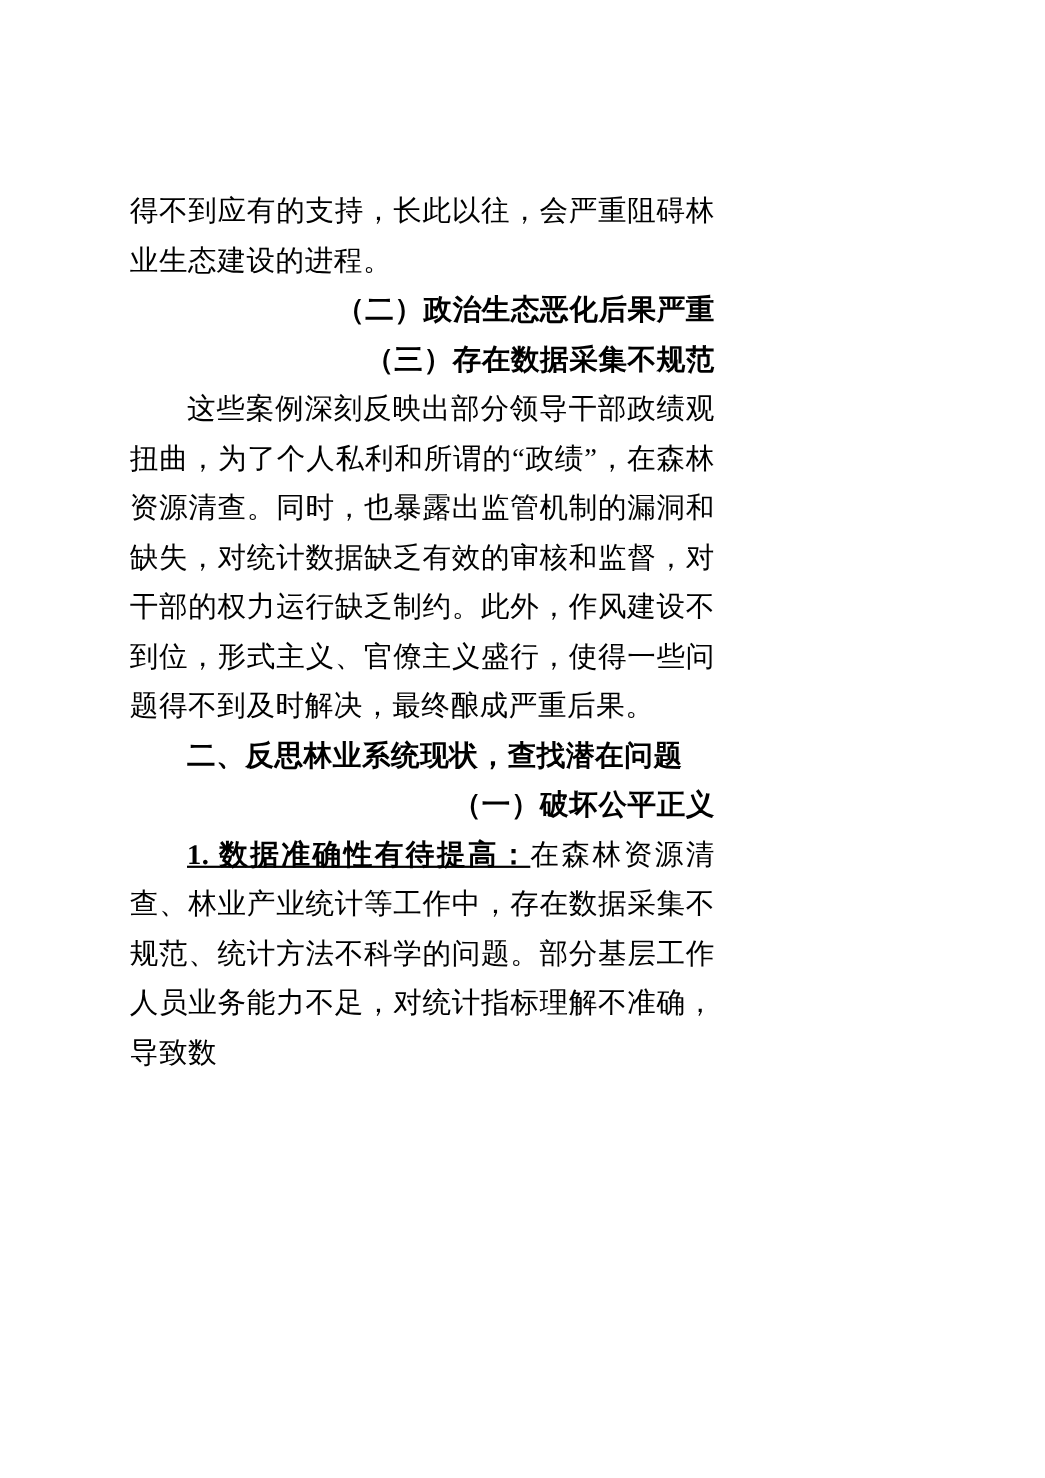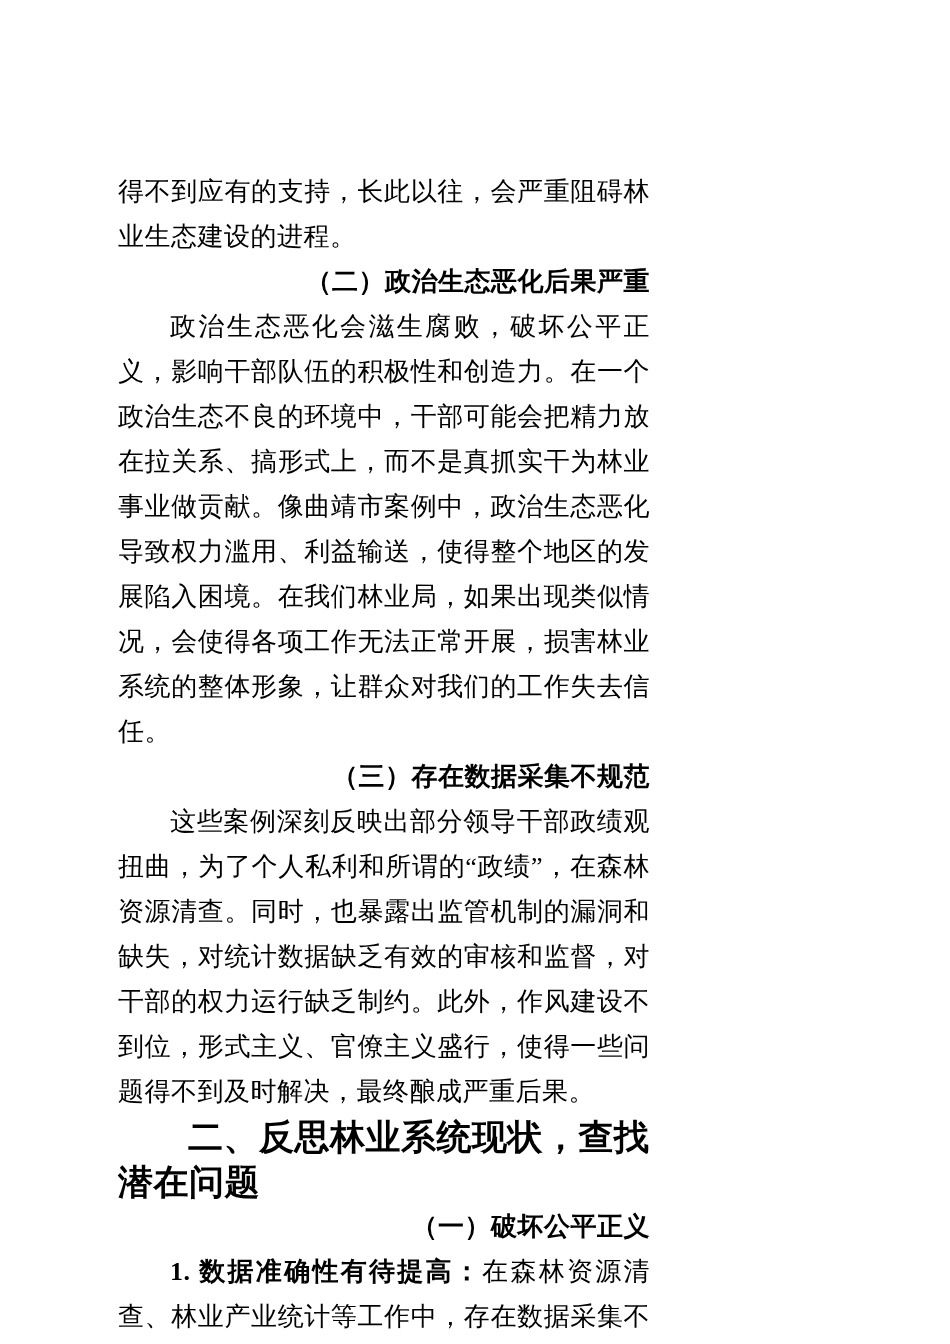--- a/index.html
+++ b/index.html
@@ -30,37 +30,37 @@
   .no-indent {
     text-indent: 0;
   }
   .heading-kai {
     font-weight: 700;
     text-align: right;
   }
   .heading-hei {
     font-family: "Liberation Sans", "DejaVu Sans", sans-serif;
     font-weight: 700;
-    font-size: 35px;
+    font-size: 26px;
     text-align: left;
   }
   .lead-bold {
     font-weight: 700;
+    text-decoration: underline;
   }
 </style>
 </head>
 <body>
 
 <div class="page">
 
   <p class="body-text no-indent">得不到应有的支持，长此以往，会严重阻碍林业生态建设的进程。</p>
 
   <p class="body-text heading-kai">（二）政治生态恶化后果严重</p>
 
-  <p class="body-text">政治生态恶化会滋生腐败，破坏公平正义，影响干部队伍的积极性和创造力。在一个政治生态不良的环境中，干部可能会把精力放在拉关系、搞形式上，而不是真抓实干为林业事业做贡献。像曲靖市案例中，政治生态恶化导致权力滥用、利益输送，使得整个地区的发展陷入困境。在我们林业局，如果出现类似情况，会使得各项工作无法正常开展，损害林业系统的整体形象，让群众对我们的工作失去信任。</p>
 
   <p class="body-text heading-kai">（三）存在数据采集不规范</p>
 
   <p class="body-text">这些案例深刻反映出部分领导干部政绩观扭曲，为了个人私利和所谓的“政绩”，在森林资源清查。同时，也暴露出监管机制的漏洞和缺失，对统计数据缺乏有效的审核和监督，对干部的权力运行缺乏制约。此外，作风建设不到位，形式主义、官僚主义盛行，使得一些问题得不到及时解决，最终酿成严重后果。</p>
 
   <p class="body-text heading-hei">二、反思林业系统现状，查找潜在问题</p>
 
   <p class="body-text heading-kai">（一）破坏公平正义</p>
 
   <p class="body-text"><span class="lead-bold">1. 数据准确性有待提高：</span><span>在森林资源清查、林业产业统计等工作中，存在数据采集不规范、统计方法不科学的问题。部分基层工作人员业务能力不足，对统计指标理解不准确，导致数</span></p>

